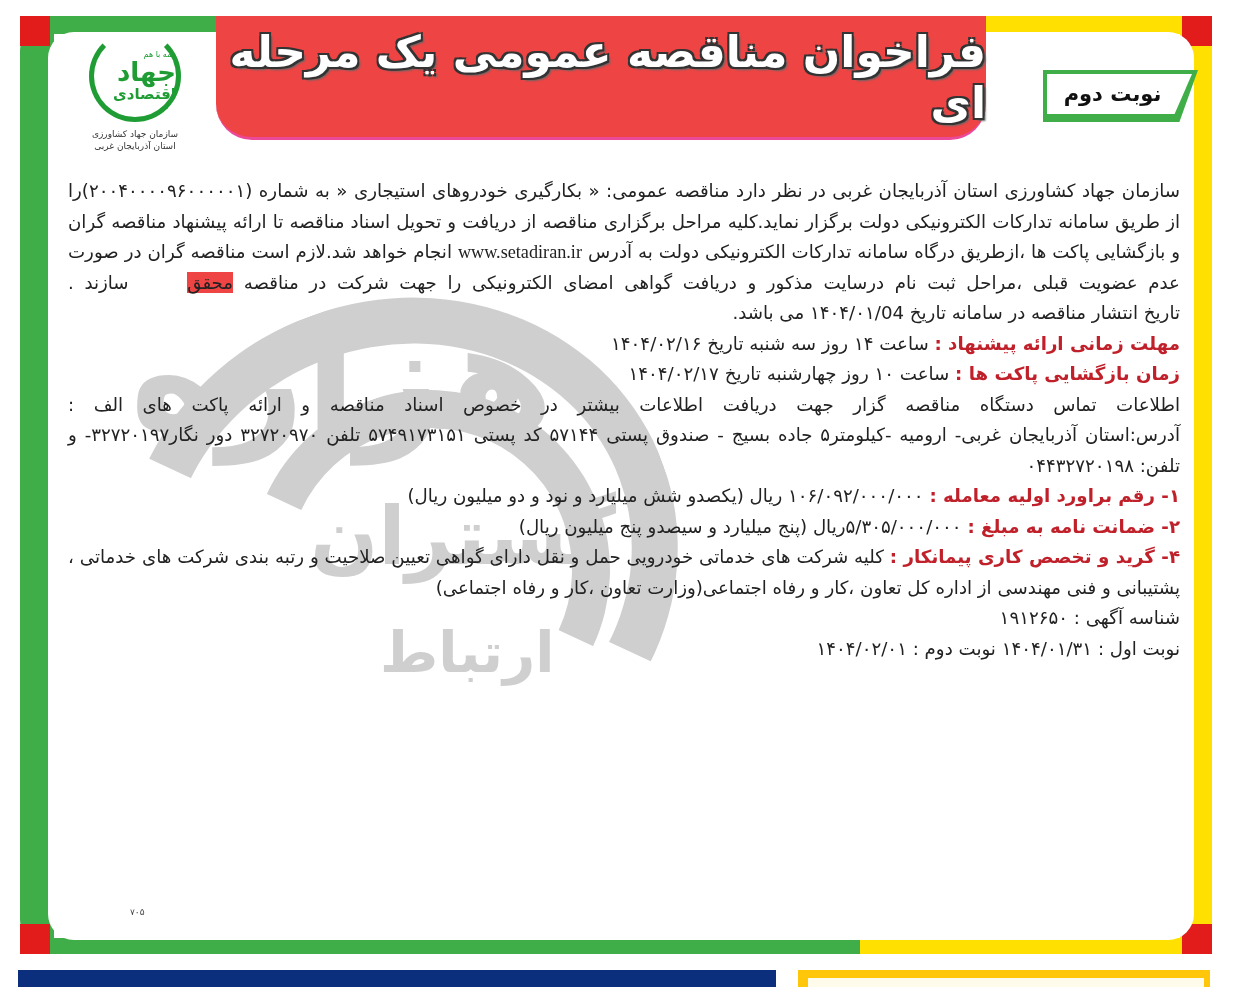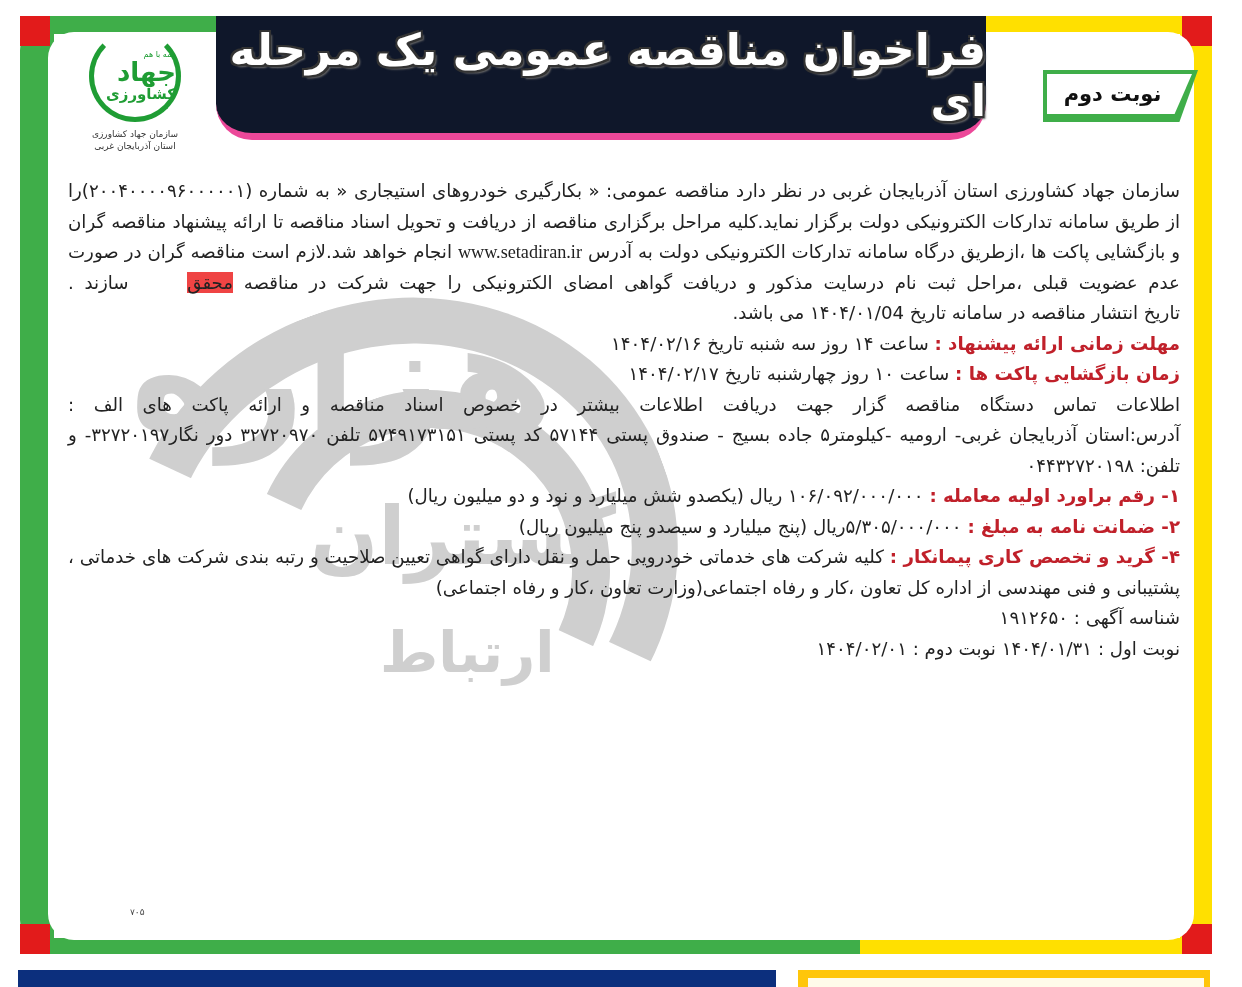--- a/index.html
+++ b/index.html
@@ -21,22 +21,22 @@
     }
     
     .band-top-green { position:absolute; left:20px; top:16px; width:600px; height:18px; background:#3fae49; border-radius: 40px 0 0 0; }
     .band-top-yellow { position:absolute; left:620px; top:16px; width:592px; height:18px; background:#ffe000; border-radius: 0 40px 0 0; }
     .band-bot-green { position:absolute; left:20px; top:938px; width:840px; height:16px; background:#3fae49; border-radius: 0 0 0 40px; }
     .band-bot-yellow { position:absolute; left:860px; top:938px; width:352px; height:16px; background:#ffe000; border-radius: 0 0 40px 0; }
 
     
     .title-banner {
       position: absolute; left: 216px; top: 16px; width: 770px; height: 124px;
-      background: #0f172a; border-radius: 0 0 36px 36px;
-      border-bottom: 7px solid #ec4899;
+      background: #ef4444; border-radius: 0 0 36px 36px;
+      border-bottom: 3px solid #ec4899;
       display: flex; align-items: center; justify-content: flex-end;
     }
     .title-text {
       font-family: "DejaVu Sans", sans-serif; font-weight: bold; font-size: 44px;
       color: #ffffff; direction: rtl;
       text-shadow: -2px -2px 0 #333, 2px -2px 0 #333, -2px 2px 0 #333, 2px 2px 0 #333, 3px 3px 2px #666;
       letter-spacing: 1px;
     }
     .badge-border-fix {
       position:absolute; left:1043px; top:70px; width:155px; height:52px;
@@ -120,21 +120,21 @@
 
 <div class="badge-border-fix"></div>
 <div class="badge-inner">
   <span class="badge-text">نوبت دوم</span>
 </div>
 
 <div class="logo">
   <div class="logo-ring">
     <div class="logo-motto">همه با هم</div>
     <div class="logo-big">جهاد</div>
-    <div class="logo-sub">کشاورزی</div>
+    <div class="logo-sub">اقتصادی</div>
   </div>
   <div class="logo-caption">
     <div>سازمان جهاد کشاورزی</div>
     <div>استان آذربایجان غربی</div>
   </div>
 </div>
 
 <div class="content">
   <p class="justified-last">
     <span>سازمان جهاد کشاورزی استان آذربایجان غربی در نظر دارد مناقصه عمومی: « بکارگیری خودروهای استیجاری « به شماره (۲۰۰۴۰۰۰۰۹۶۰۰۰۰۰۱)را از طریق سامانه تدارکات الکترونیکی دولت برگزار نماید.کلیه مراحل برگزاری مناقصه از دریافت و تحویل اسناد مناقصه تا ارائه پیشنهاد مناقصه گران و بازگشایی پاکت ها ،ازطریق درگاه سامانه تدارکات الکترونیکی دولت به آدرس</span>

